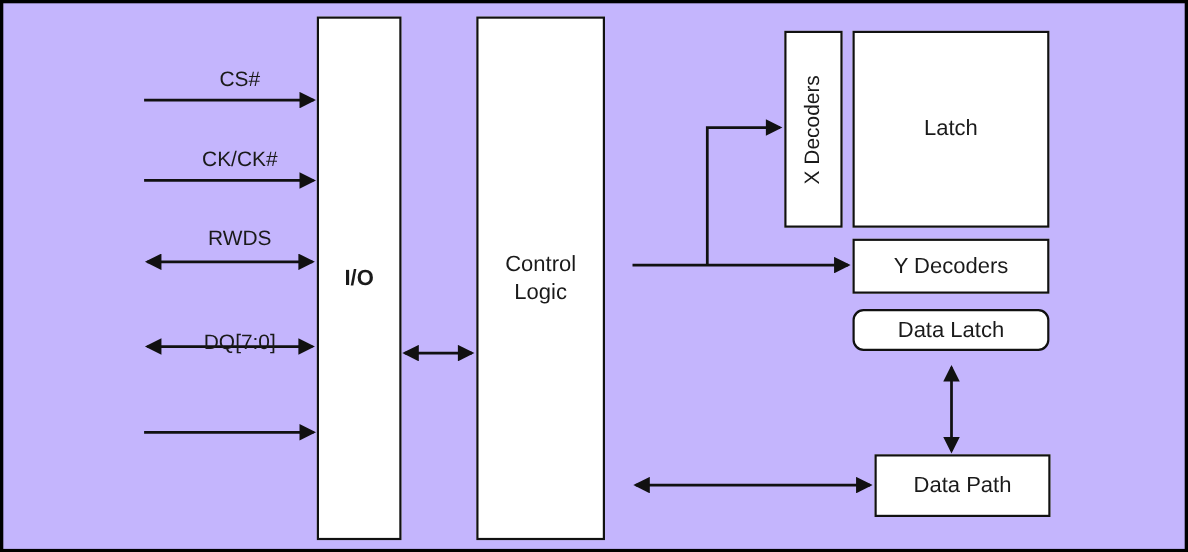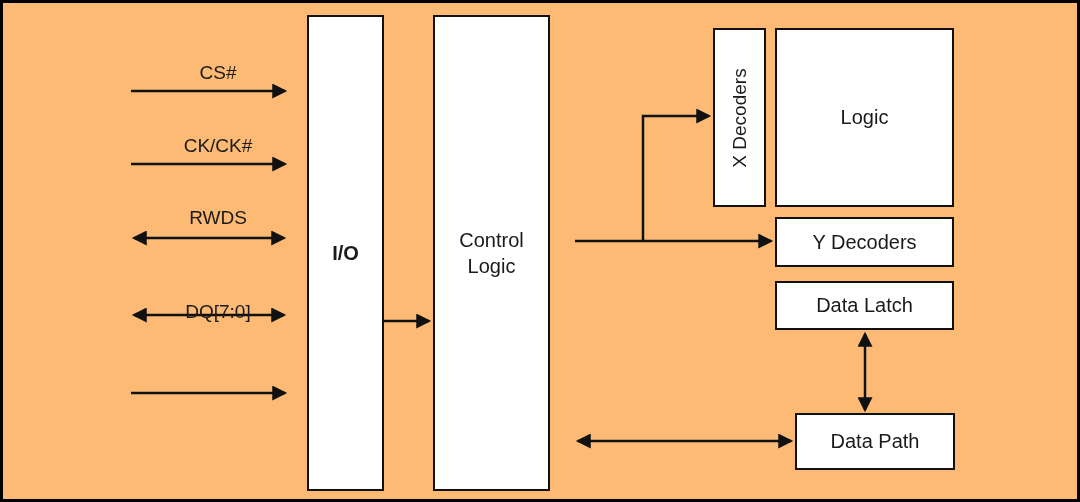--- a/index.html
+++ b/index.html
@@ -6,21 +6,21 @@
     margin: 0;
     padding: 0;
     background: #e8e8e8;
     font-family: "Liberation Sans", sans-serif;
   }
   .diagram {
     position: relative;
     width: 1080px;
     height: 502px;
     box-sizing: border-box;
-    background: #fdba74;
+    background: #c4b5fd;
     border: 3px solid #000000;
     overflow: hidden;
     color: #1a1a1a;
     padding-left: 42px;
   }
   .wires {
     position: absolute;
     left: 0;
     top: 0;
     width: 1080px;
@@ -47,28 +47,28 @@
     box-sizing: border-box;
     border: 2.5px solid #111111;
     background: #ffffff;
     display: flex;
     align-items: center;
     justify-content: center;
     font-size: 20px;
     color: #1a1a1a;
     text-align: center;
   }
-  .block-io        { left: 285px; top: 12px;  width: 77px;  height: 476px; font-weight: bold; margin-left: 19px; }
+  .block-io        { left: 285px; top: 12px;  width: 77px;  height: 476px; font-weight: bold; }
   .block-control   { left: 430px; top: 12px;  width: 117px; height: 476px; }
   .block-control .wrap-label { width: 90px; line-height: 26px; }
   .block-xdec      { left: 710px; top: 25px;  width: 53px;  height: 179px; }
   .block-xdec .vert-label { transform: rotate(-90deg); white-space: nowrap; font-size: 19px; }
   .block-memory    { left: 772px; top: 25px;  width: 179px; height: 179px; }
   .block-ydec      { left: 772px; top: 214px; width: 179px; height: 50px; align-items: center; }
-  .block-latch     { left: 772px; top: 278px; width: 179px; height: 49px; }
+  .block-latch     { left: 772px; top: 278px; width: 179px; height: 38px; border-radius: 10px; }
   .block-datapath  { left: 792px; top: 410px; width: 160px; height: 57px; }
 </style>
 </head>
 <body>
 
 <div class="diagram">
 
   <svg class="wires" viewBox="0 0 1080 502" xmlns="http://www.w3.org/2000/svg">
     <defs>
       <marker id="arrow" viewBox="0 0 10 10" refX="8.5" refY="5" markerWidth="7" markerHeight="6" orient="auto-start-reverse">
@@ -104,21 +104,21 @@
 
   <div class="block block-control">
     <span class="wrap-label">Control Logic</span>
   </div>
 
   <div class="block block-xdec">
     <span class="vert-label">X Decoders</span>
   </div>
 
   <div class="block block-memory">
-    <span>Logic</span>
+    <span>Latch</span>
   </div>
 
   <div class="block block-ydec">
     <span>Y Decoders</span>
   </div>
 
   <div class="block block-latch">
     <span>Data Latch</span>
   </div>
 

